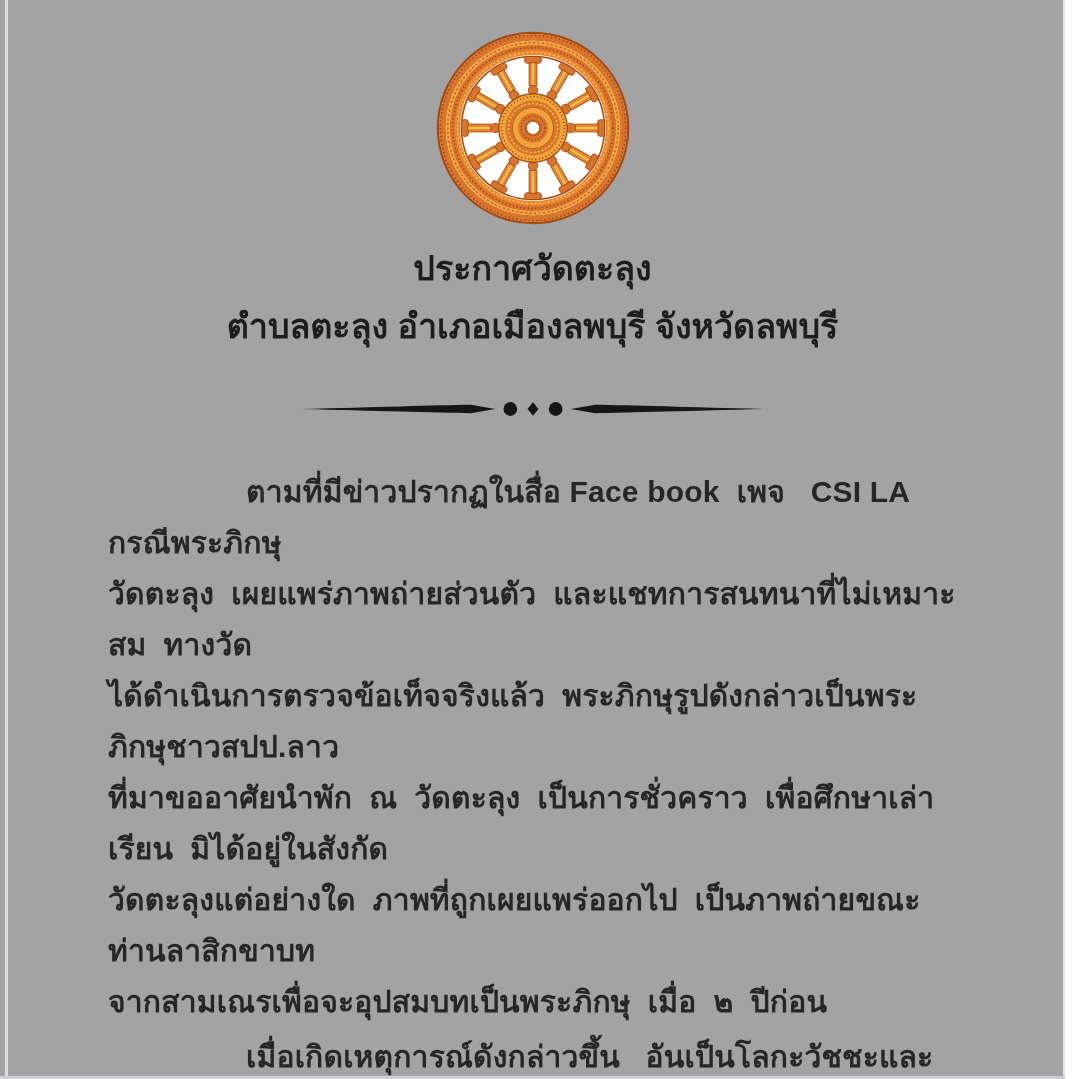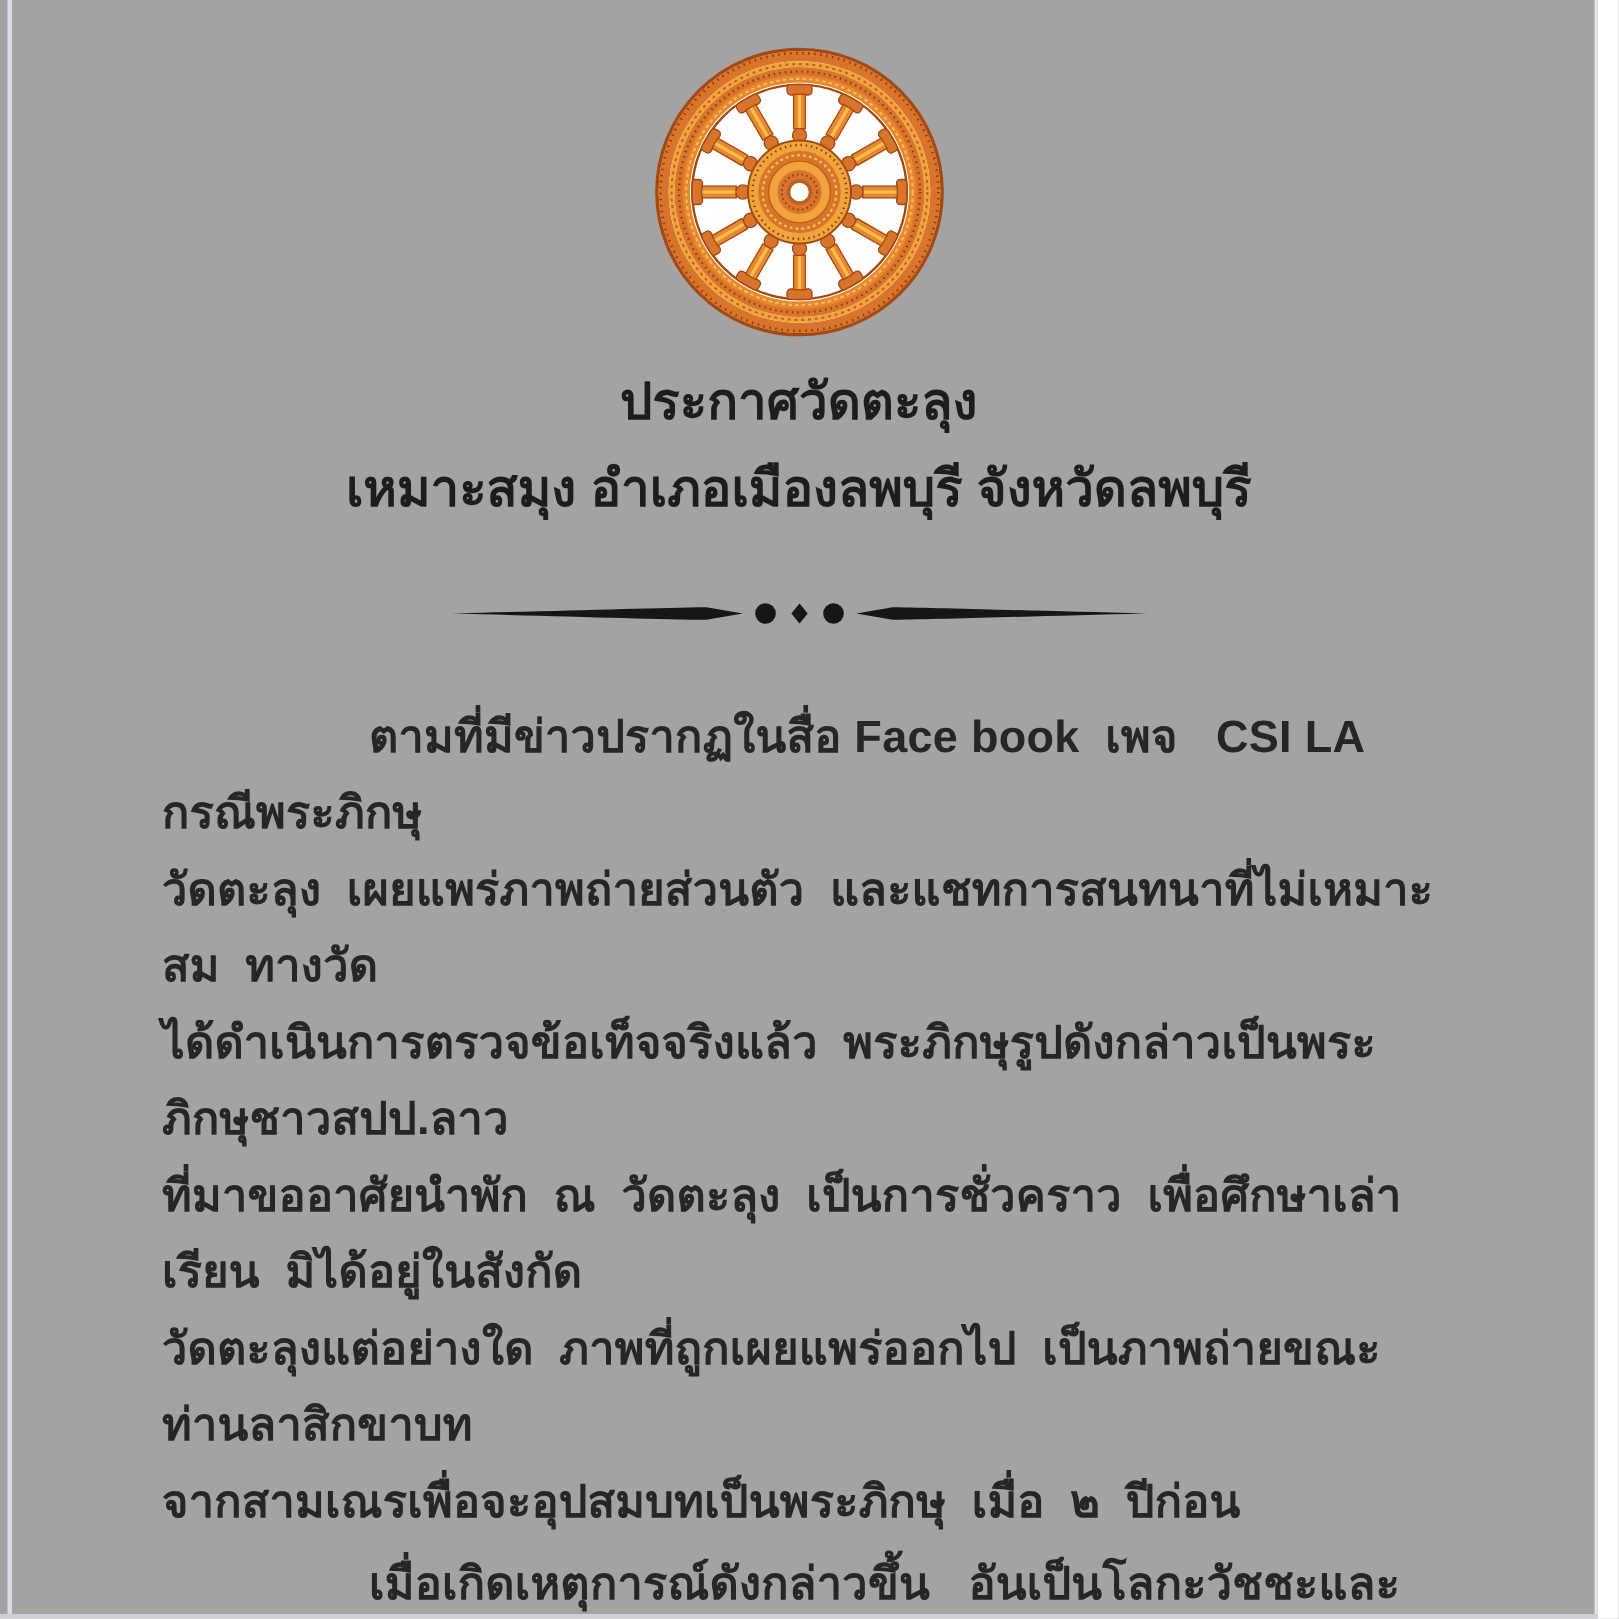--- a/index.html
+++ b/index.html
@@ -128,21 +128,21 @@
         <circle cx="100" cy="100" r="28" fill="#d9742c"></circle>
         <circle cx="100" cy="100" r="25" fill="none" stroke="#f5c050" stroke-width="1.6" stroke-dasharray="2 2"></circle>
         <circle cx="100" cy="100" r="21" fill="#f0a43a" stroke="#c05f1d" stroke-width="1"></circle>
         <circle cx="100" cy="100" r="15" fill="#d9742c"></circle>
         <circle cx="100" cy="100" r="12" fill="none" stroke="#8c3c0c" stroke-width="1.4" stroke-dasharray="1 2.2"></circle>
         <circle cx="100" cy="100" r="7.5" fill="#ffffff" stroke="#c05f1d" stroke-width="2.4"></circle>
       </svg>
     </div>
 
     <h1 class="title">ประกาศวัดตะลุง</h1>
-    <h2 class="subtitle">เหมาะสมุง  อำเภอเมืองลพบุรี  จังหวัดลพบุรี</h2>
+    <h2 class="subtitle">ตำบลตะลุง  อำเภอเมืองลพบุรี  จังหวัดลพบุรี</h2>
 
     <div class="divider">
       <svg viewBox="0 0 560 26" aria-hidden="true">
         <g fill="#161616">
           <path d="M4,13 C90,11 165,8.5 206,8 L235,13 L206,18 C165,17.5 90,15 4,13 Z"></path>
           <circle cx="253" cy="13" r="8.2"></circle>
           <path d="M280,5 L286.5,13 L280,21 L273.5,13 Z"></path>
           <circle cx="307" cy="13" r="8.2"></circle>
           <path d="M556,13 C470,11 395,8.5 354,8 L325,13 L354,18 C395,17.5 470,15 556,13 Z"></path>
         </g>

